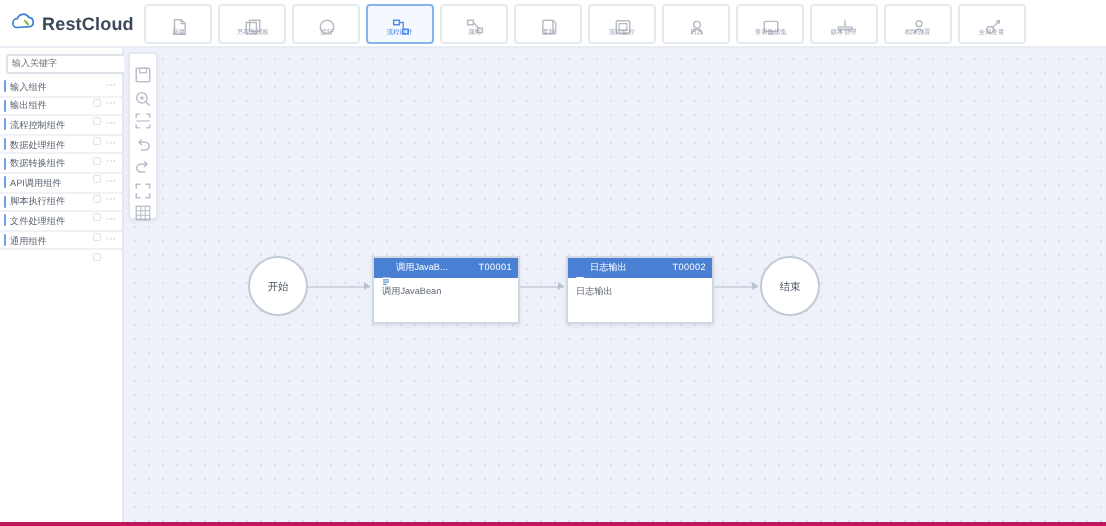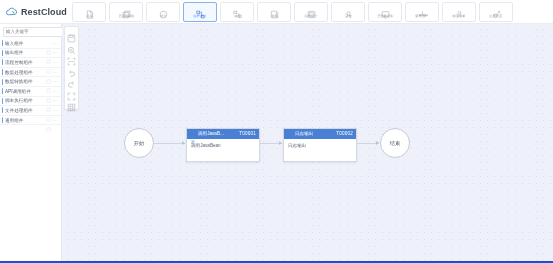--- a/index.html
+++ b/index.html
@@ -2,21 +2,21 @@
 <html><head>
 <meta charset="utf-8">
 <style>
   html,body{margin:0;padding:0;}
   body{
     width:553px;height:263px;overflow:hidden;
     font-family:"Liberation Sans","DejaVu Sans",sans-serif;
     background:#ffffff;color:#333;
     -webkit-font-smoothing:antialiased;
   }
-  .app{width:553px;height:263px;display:flex;flex-direction:column;position:relative;box-sizing:border-box;border-bottom:2px solid #1d4ed8;}
+  .app{width:553px;height:263px;display:flex;flex-direction:column;position:relative;box-sizing:border-box;border-bottom:2px solid #be185d;}
 
   
   .topbar{height:23px;min-height:23px;display:flex;align-items:center;background:#ffffff;border-bottom:1px solid #e8ecf3;}
   .brand{width:70px;min-width:70px;display:flex;align-items:center;gap:3px;padding-left:5px;box-sizing:border-box;}
   .brand-logo{width:13px;height:13px;position:relative;flex:none;}
   .brand-name{font-size:9px;font-weight:bold;color:#3c4858;letter-spacing:.1px;white-space:nowrap;}
   .tb-strip{flex:1;display:flex;align-items:center;gap:3px;padding-left:2px;overflow:hidden;}
   .tb-btn{
     width:34px;height:20px;border:1px solid #e6e9ef;border-radius:2px;background:#fff;
     display:flex;flex-direction:column;align-items:center;justify-content:center;gap:0px;

